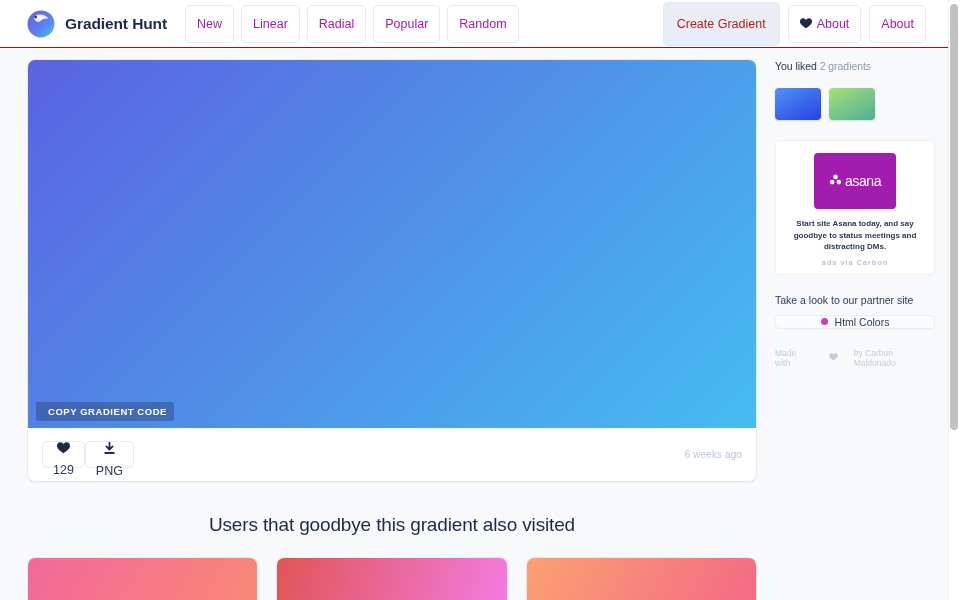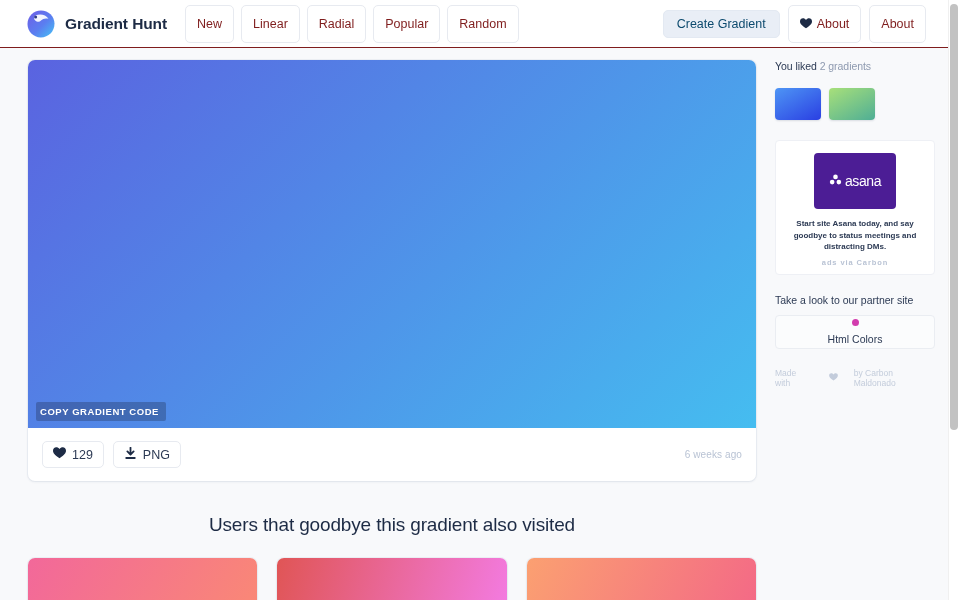--- a/index.html
+++ b/index.html
@@ -33,33 +33,33 @@
     letter-spacing: -0.1px; white-space: nowrap;
   }
   .navlist { display: flex; align-items: center; gap: 7px; }
   .navbtn {
     height: 38px;
     padding: 6px 11px;
     border: 1px solid #e7eaf0;
     border-radius: 5px;
     background: #ffffff;
     font-size: 12.5px;
-    color: #7f1d1d;
+    color: #a21caf;
     display: flex; align-items: center; justify-content: center;
     cursor: pointer;
     white-space: nowrap;
     font-family: "Liberation Sans", sans-serif;
   }
   .spacer { flex: 1 1 auto; }
   .rightnav { display: flex; align-items: center; gap: 8px; }
   .navbtn.primary {
     background: #e9eef6;
     border-color: #e3e9f2;
-    color: #0c4a6e;
-    height: 28px;
+    color: #b91c1c;
+    height: 44px;
     padding: 0 13px;
   }
   .navbtn .hicon { margin-right: 5px; display: inline-flex; }
 
   
   #main {
     position: absolute;
     left: 28px; top: 60px;
     width: 728px;
   }
@@ -75,43 +75,44 @@
     width: 100%;
   }
   .copy-code {
     position: absolute;
     left: 8px; bottom: 7px;
     background: rgba(25,38,63,0.30);
     color: #ffffff;
     font-size: 9.5px;
     font-weight: bold;
     letter-spacing: 0.55px;
-    padding: 4px 7px 4px 4px;
+    padding: 4px 7px 4px 12px;
     border-radius: 2px;
     cursor: pointer;
     font-family: "Liberation Sans", sans-serif;
   }
   .gcard-foot {
     height: 53px;
     display: flex;
     align-items: center;
     padding: 0 14px;
   }
   .chip {
     height: 27px;
     border: 1px solid #e7eaf0;
     border-radius: 5px;
     background: #ffffff;
     display: flex; align-items: center; gap: 6px;
     padding: 0 10px;
     font-size: 12.5px;
     color: #2c3a54;
     cursor: pointer;
-    margin-right: 9px;
+    margin-right: 0;
     font-family: "Liberation Sans", sans-serif;
+    flex-direction: column;
   }
   .timeago {
     margin-left: auto;
     font-size: 10px;
     color: #b9c3d4;
     letter-spacing: 0.1px;
   }
 
   .related-title {
     text-align: center;
@@ -157,21 +158,21 @@
   .ad-card {
     margin-top: 20px;
     background: #ffffff;
     border: 1px solid #eef0f5;
     border-radius: 4px;
     padding: 12px 9px 7px;
     text-align: center;
   }
   .ad-logo {
     width: 82px; height: 56px;
-    background: #4c1d95;
+    background: #a21caf;
     border-radius: 4px;
     margin: 0 auto 9px;
     display: flex; align-items: center; justify-content: center;
     gap: 3px;
     cursor: pointer;
   }
   .ad-logo-text {
     color: #ffffff; font-size: 14px; letter-spacing: -0.4px;
   }
   .ad-text {
@@ -188,30 +189,29 @@
     margin-top: 5px;
     font-weight: bold;
   }
   .partner-label {
     margin-top: 19px;
     font-size: 10.5px;
     color: #2c3a54;
   }
   .partner-btn {
     margin-top: 9px;
-    height: 34px;
+    height: 14px;
     border: 1px solid #eaedf2;
     border-radius: 4px;
     background: #fbfcfd;
     display: flex; align-items: center; justify-content: center;
     gap: 7px;
     font-size: 10.5px;
     color: #2c3a54;
     cursor: pointer;
-    flex-direction: column;
   }
   .dot-magenta {
     width: 7px; height: 7px; border-radius: 50%;
     background: #d23cae;
     display: inline-block;
   }
   .made-with {
     margin-top: 19px;
     font-size: 8.5px;
     color: #c3ccdb;

